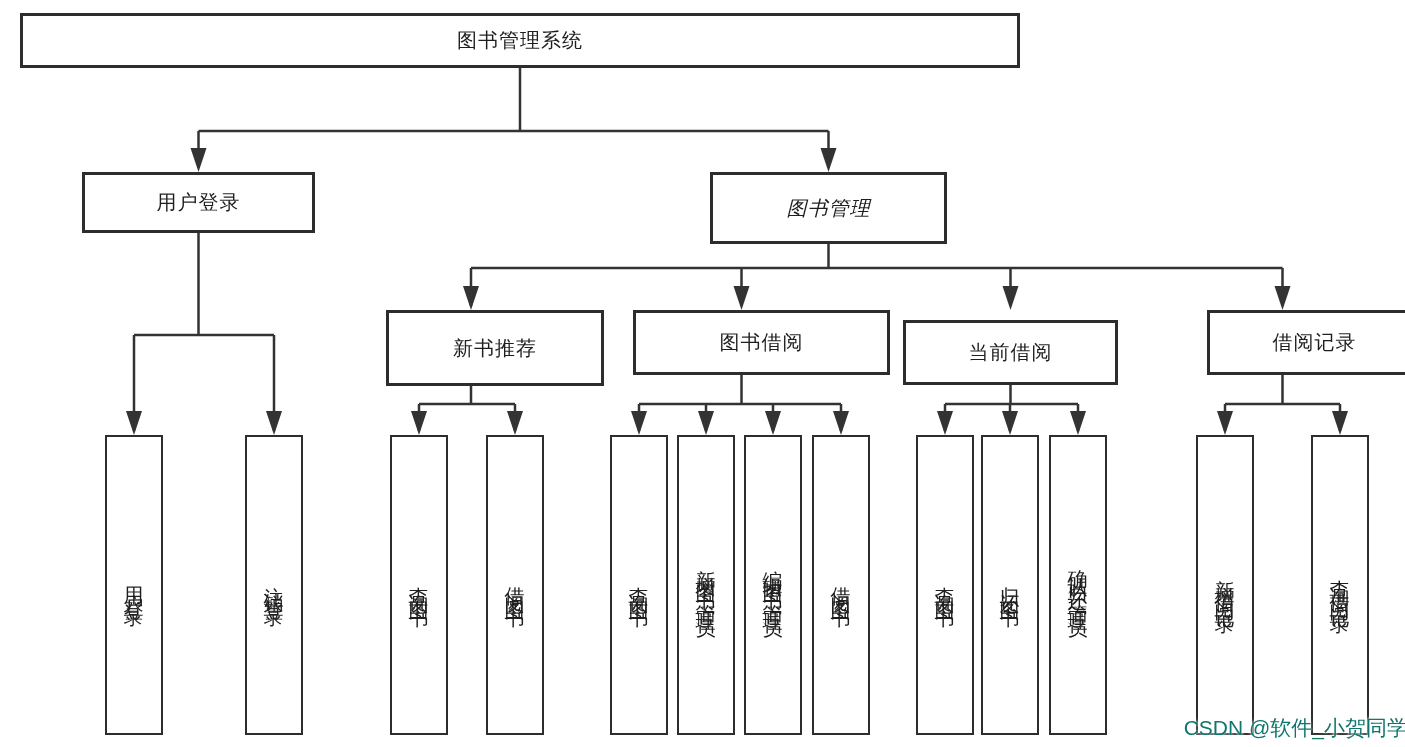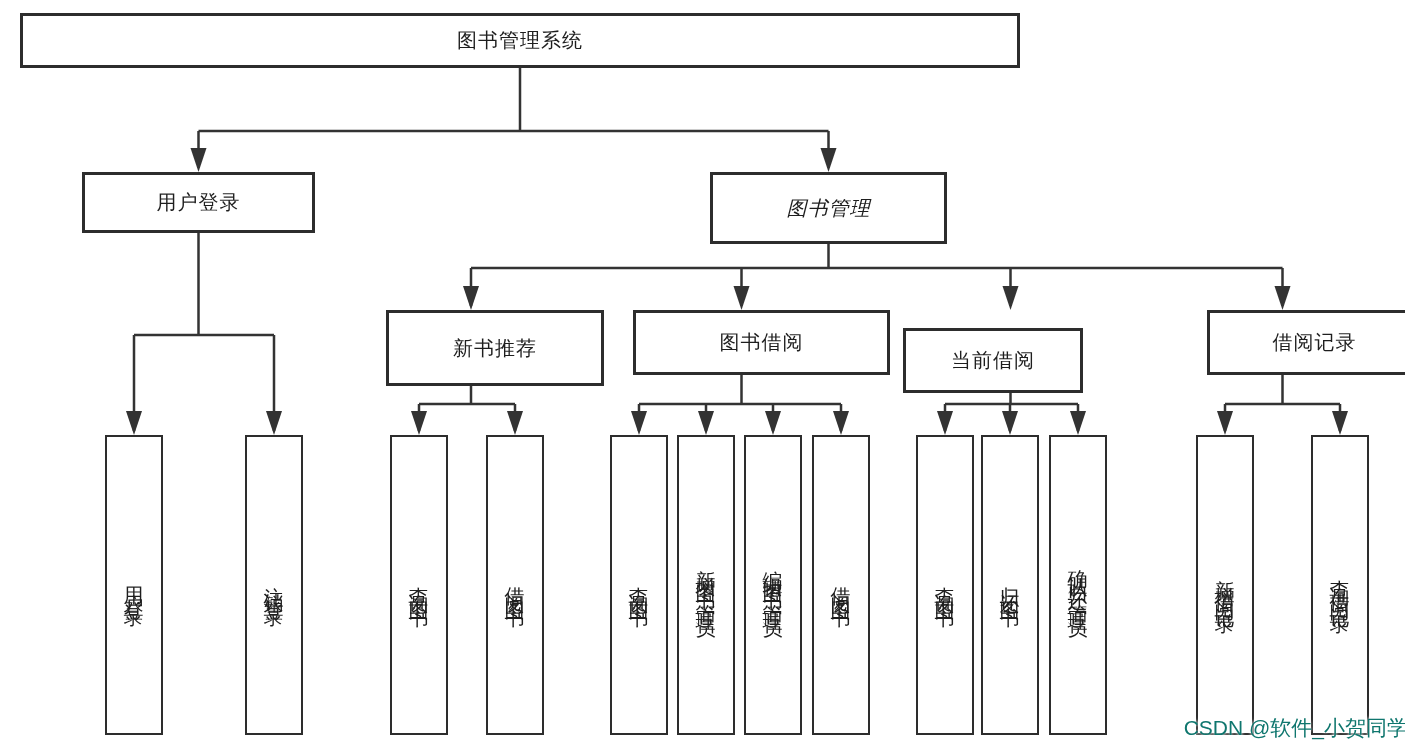--- a/index.html
+++ b/index.html
@@ -102,21 +102,21 @@
   <div class="node h" style="left:710px; top:172px; width:237px; height:72px;font-style:italic;">
     <span class="lbl">图书管理</span>
   </div>
 
   <div class="node h" style="left:362px; top:310px; width:218px; height:76px;margin-left:24px;">
     <span class="lbl">新书推荐</span>
   </div>
   <div class="node h" style="left:633px; top:310px; width:257px; height:65px;">
     <span class="lbl">图书借阅</span>
   </div>
-  <div class="node h" style="left:903px; top:328px; width:180px; height:65px;">
+  <div class="node h" style="left:903px; top:320px; width:215px; height:65px;">
     <span class="lbl">当前借阅</span>
   </div>
   <div class="node h" style="left:1175px; top:310px; width:215px; height:65px;margin-left:32px;">
     <span class="lbl">借阅记录</span>
   </div>
 
   <div class="node v" style="left:105px; top:435px; width:58px; height:300px;">
     <span class="lbl">用户登录</span>
   </div>
   <div class="node v" style="left:245px; top:435px; width:58px; height:300px;">

